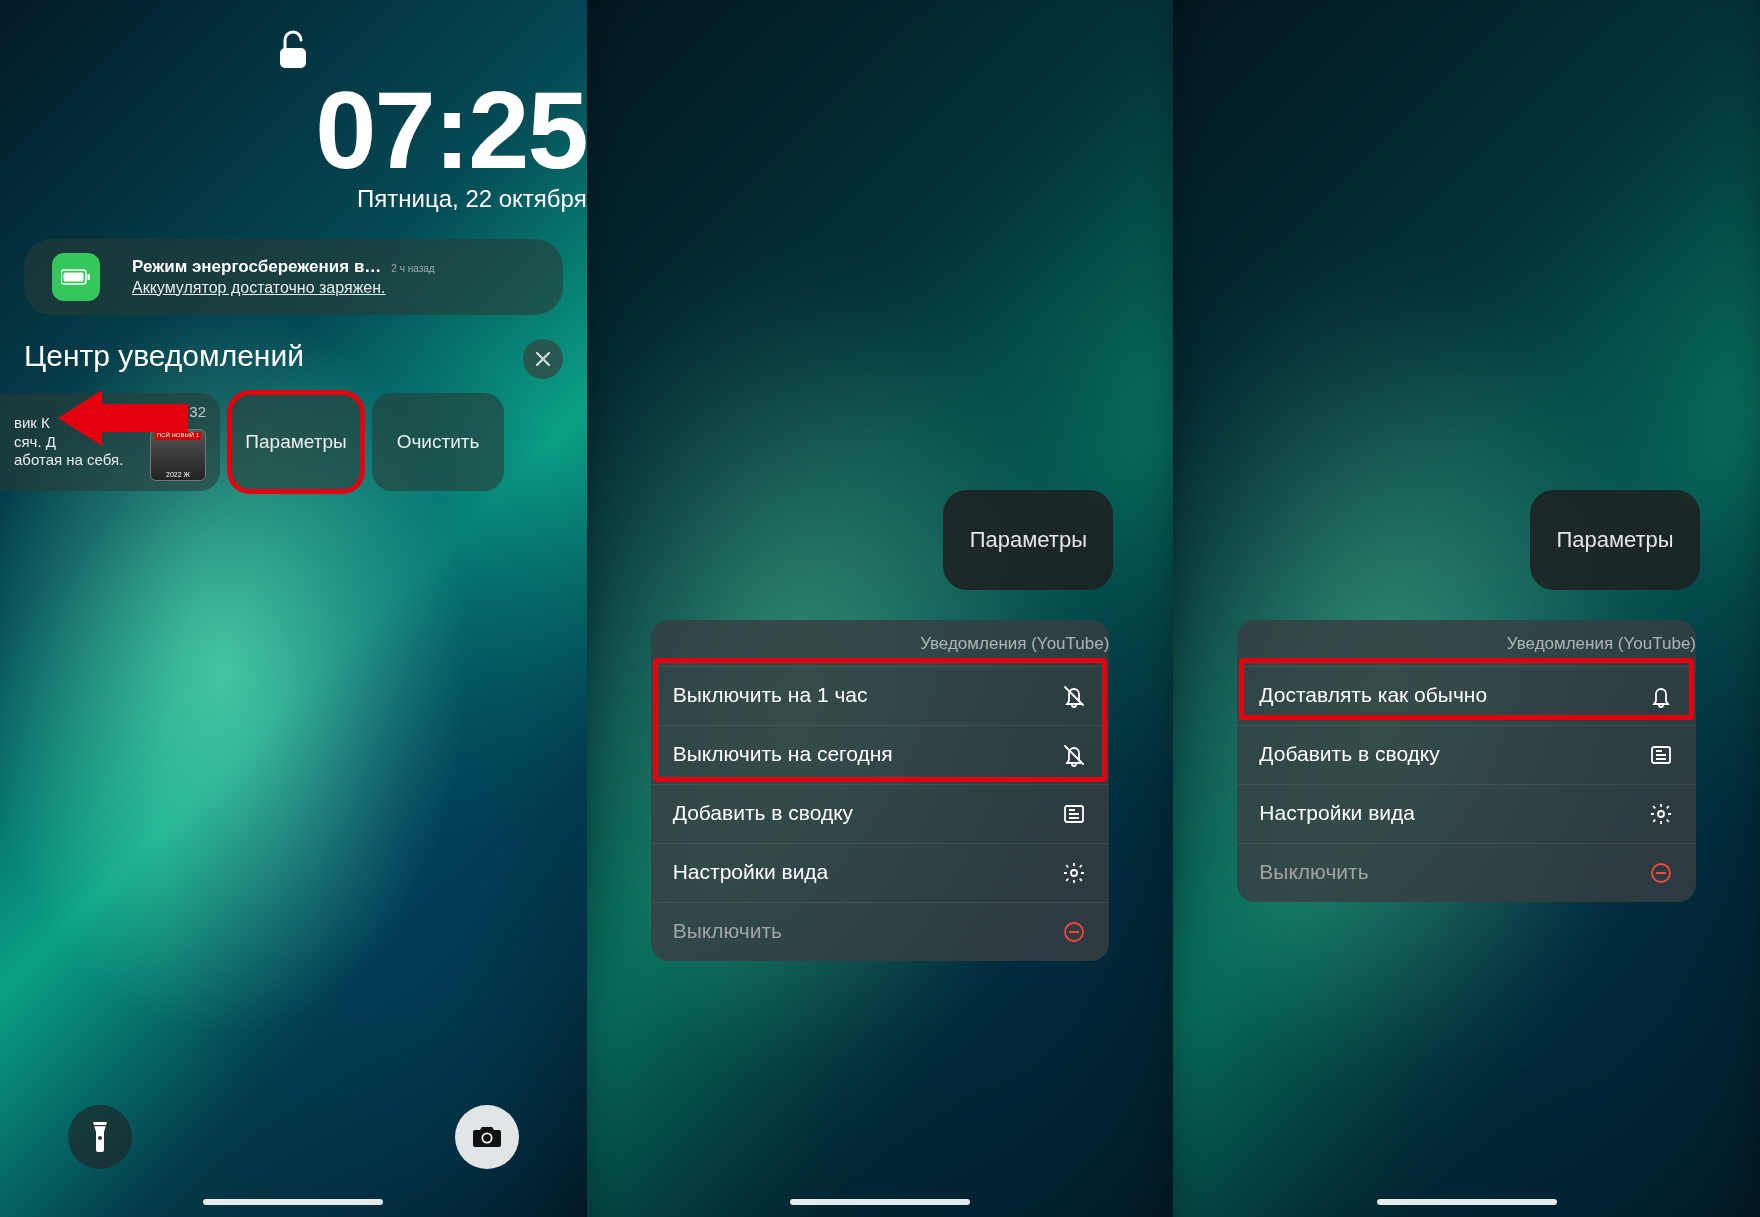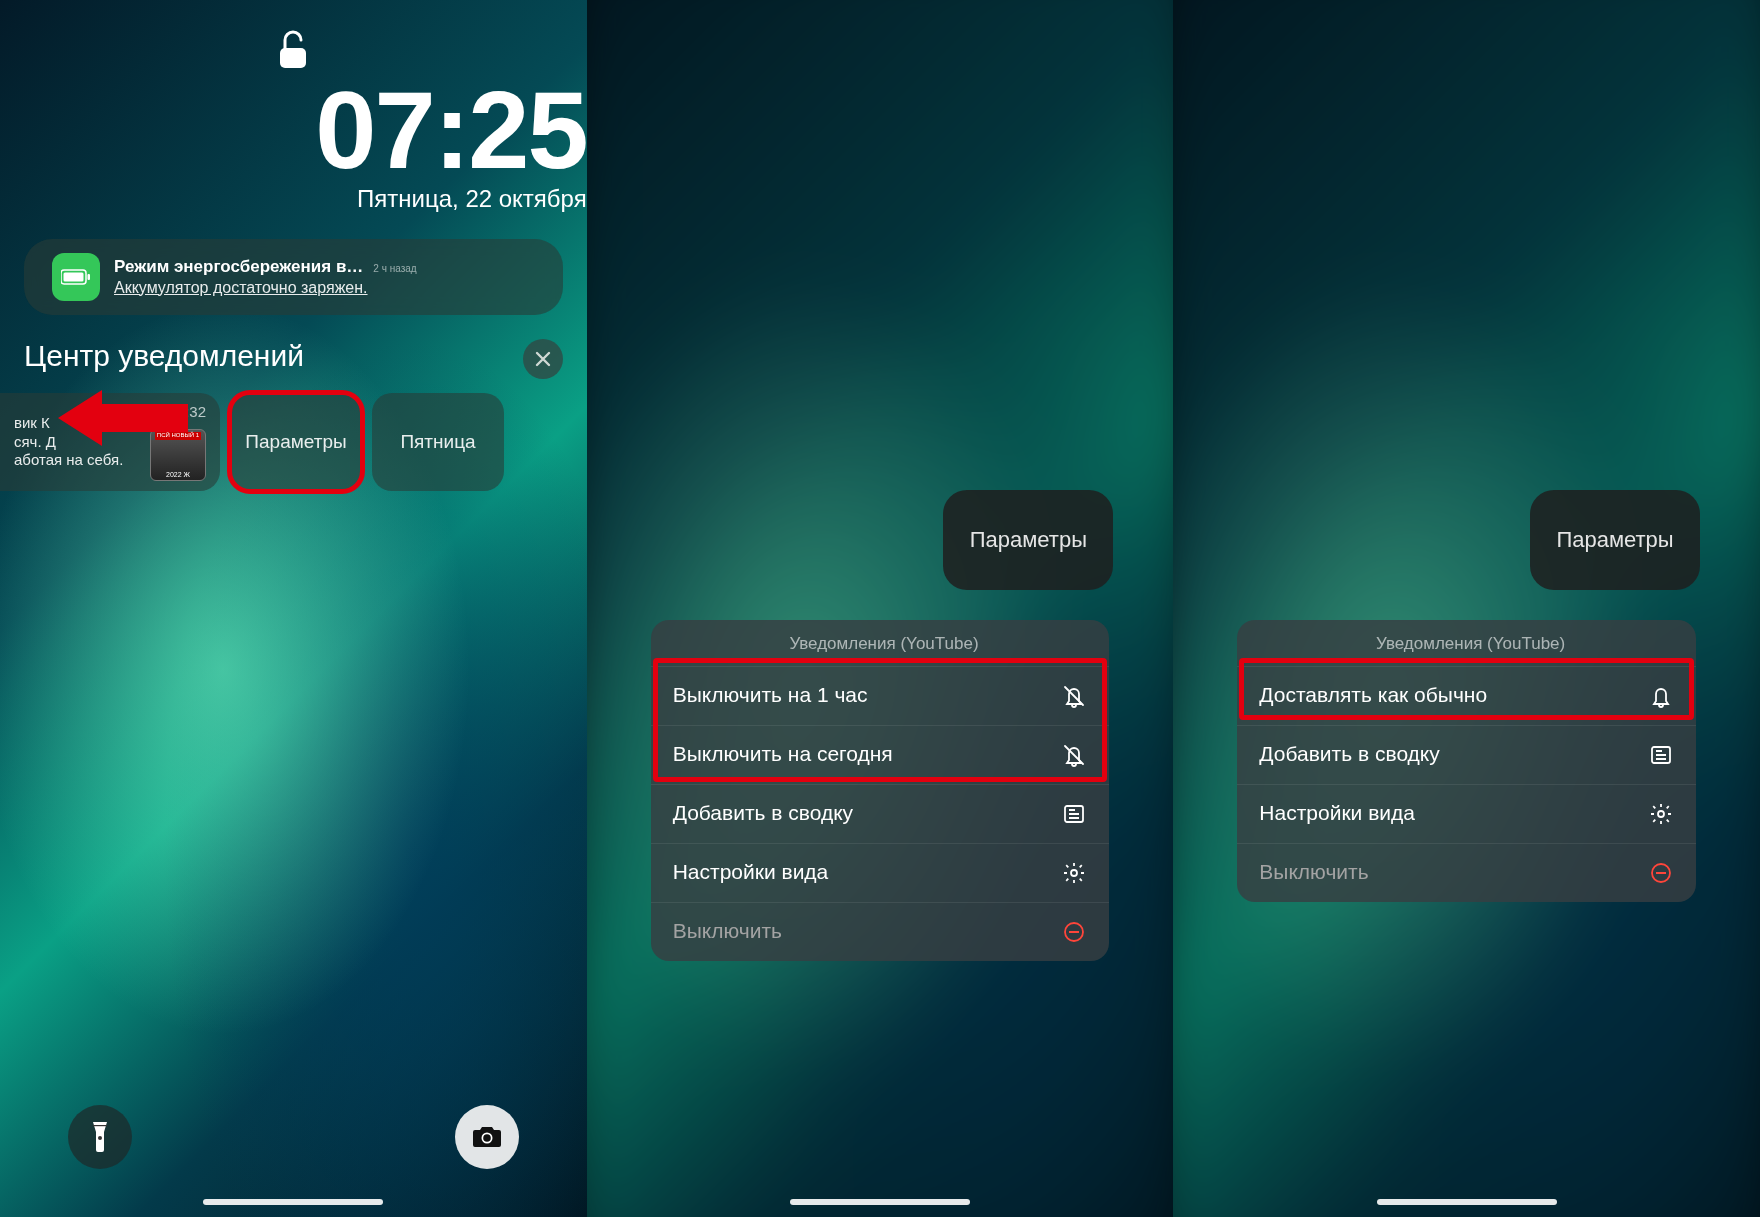--- a/index.html
+++ b/index.html
@@ -29,21 +29,21 @@
   
   .lock-icon { display:flex; justify-content:center; margin-top: 28px; }
   .time { font-size: 110px; font-weight: 700; text-align:right; letter-spacing: -2px; margin-top: -6px; }
   .date { font-size: 24px; font-weight: 500; text-align:right; margin-top: -8px; }
   .notif-card {
     margin: 26px 24px 0 24px;
     background: rgba(40,60,55,0.6);
     backdrop-filter: blur(8px);
     border-radius: 28px;
     padding: 14px 28px;
-    display:flex; align-items:center; gap:14px;
+    display:flex; align-items:center; gap:32px;
     position: relative;
   }
   .batt-icon {
     width: 48px; height: 48px; border-radius: 12px;
     background: #34c759;
     display:flex; align-items:center; justify-content:center;
     flex-shrink:0;
   }
   .notif-texts { flex:1; font-size:17px; line-height:1.3; }
   .notif-title-row { display:flex; gap:10px; align-items:baseline; }
@@ -128,21 +128,21 @@
   }
   .param-chip.p3 { top: 490px; }
   .menu {
     position:absolute; left:64px; right:64px; top:620px;
     background: rgba(55,62,66,0.82);
     border-radius: 18px;
     overflow:hidden;
     color:#fff;
   }
   .menu-header {
-    text-align:center; color: rgba(255,255,255,0.6);
+    text-align:right; color: rgba(255,255,255,0.6);
     font-size: 17px; padding: 14px 0 12px 8px;
   }
   .menu-item {
     display:flex; align-items:flex-start; justify-content:space-between;
     padding: 16px 22px;
     font-size: 21px; font-weight: 400;
     border-top: 1px solid rgba(255,255,255,0.08);
     position: relative;
   }
   .menu-item.danger { color:#a3a3a3; }
@@ -199,21 +199,21 @@
         <div class="swiped-ts">Вчера, 23:32</div>
         <div>вик К</div>
         <div>сяч. Д</div>
         <div>аботая на себя.</div>
         <div class="swiped-thumb">
           <span class="top">ПСЙ НОВЫЙ 1</span>
           <span>2022 Ж</span>
         </div>
       </div>
       <div class="action-btn red-box">Параметры</div>
-      <div class="action-btn">Пятница</div>
+      <div class="action-btn">Очистить</div>
     </div>
 
     <svg class="arrow" viewBox="0 0 130 56">
         <path d="M130 14 H44 V0 L0 28 L44 56 V42 H130 Z" fill="#e3000f"></path>
       </svg>
 
     <div class="ls-buttons">
       <div class="ls-btn">
         <svg width="22" height="30" viewBox="0 0 22 30" fill="#fff">
             <path d="M4 0h14l-3 10v18a2 2 0 01-2 2H9a2 2 0 01-2-2V10L4 0z"></path>

